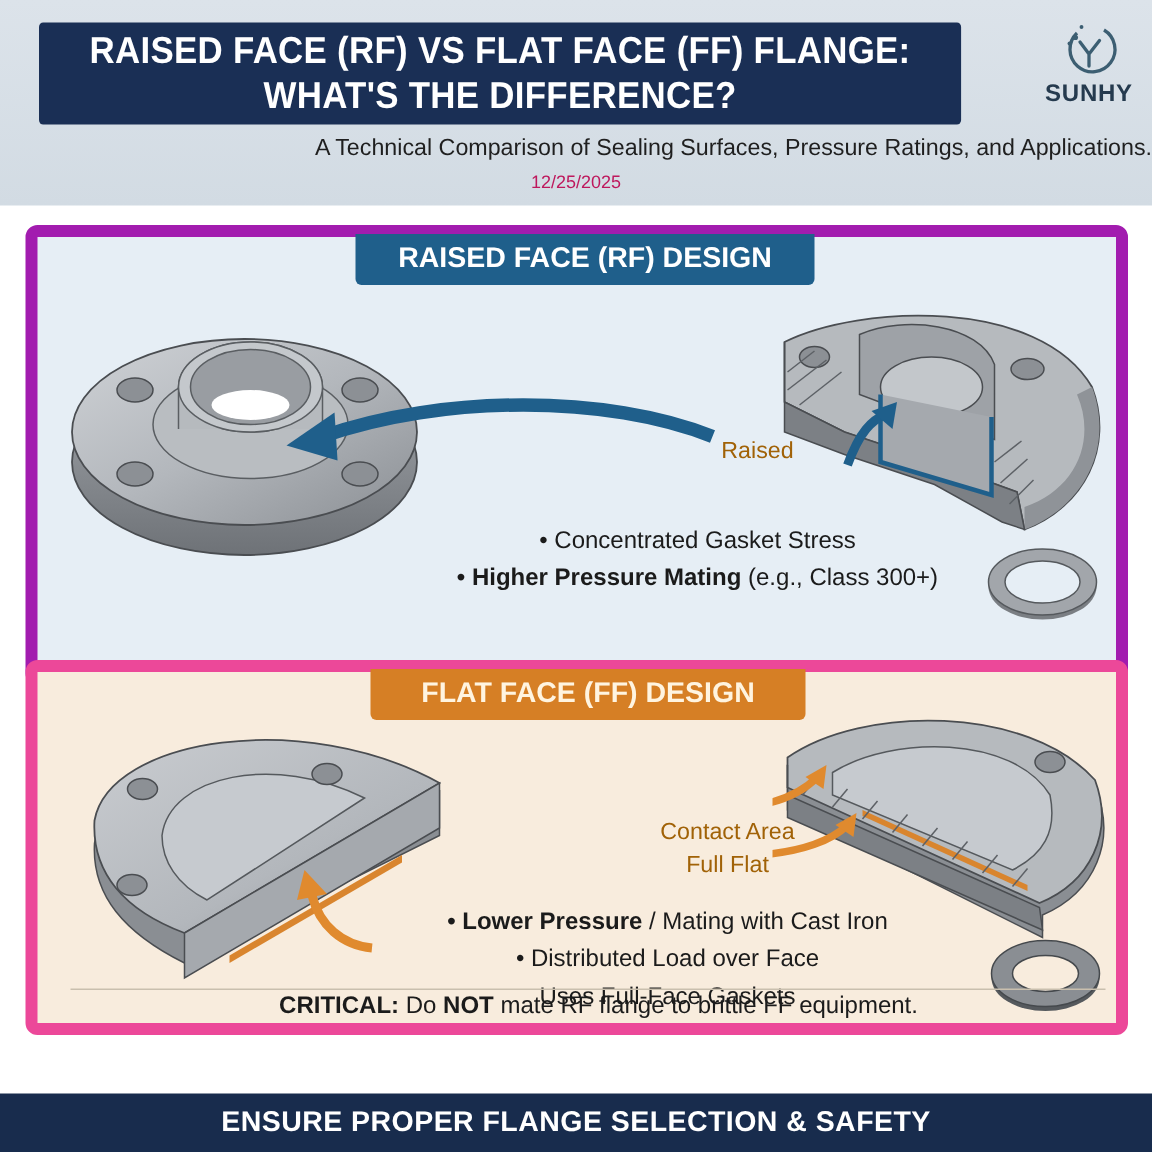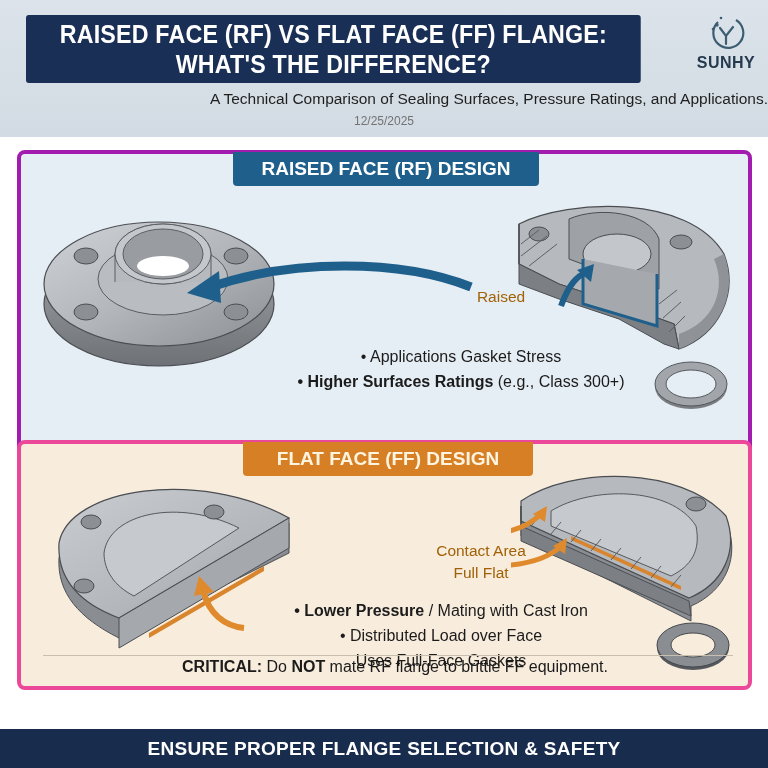--- a/index.html
+++ b/index.html
@@ -32,33 +32,33 @@
   .logo .logo-text {
     display: block; font-weight: bold; font-size: 16px; color: #253a4e;
     letter-spacing: 0.5px; margin-top: 2px;
   }
   .subtitle {
     position: absolute; left: 0; top: 90px; width: 768px; text-align: right;
     font-size: 15.5px; color: #1f1f1f;
   }
   .date {
     position: absolute; left: 0; top: 114px; width: 768px; text-align: center;
-    font-size: 12px; color: #737373;
+    font-size: 12px; color: #be185d;
   }
 
   .panel {
     position: absolute; left: 17px; width: 735px; border-radius: 8px;
   }
   .panel-rf {
     top: 150px; height: 307px; background: #e6eef5;
-    border: 4px solid #a21caf;
+    border: 8px solid #a21caf;
   }
   .panel-ff {
     top: 440px; height: 250px; background: #f8ecdd;
-    border: 4px solid #ec4899;
+    border: 8px solid #ec4899;
   }
   .panel-label {
     position: absolute; top: -2px; height: 34px; color: #fff;
     font-weight: bold; font-size: 19px; line-height: 34px; text-align: center;
     border-radius: 0 0 4px 4px;
   }
   .panel-rf .panel-label { left: 212px; width: 306px; background: #1f5f8b; }
   .panel-ff .panel-label { left: 222px; width: 290px; background: #d67f25; color:#fff4e0; }
 
   .bullets {
@@ -168,22 +168,22 @@
       <line x1="164" y1="124" x2="182" y2="108"></line>
         <line x1="170" y1="138" x2="186" y2="122"></line>
     </g>
   </svg>
 
   <div class="callout">
     <div>Raised</div>
   </div>
 
   <div class="bullets">
-    <div>• Applications Gasket Stress</div>
-    <div><b>• Higher Surfaces Ratings</b><span> (e.g., Class 300+)</span></div>
+    <div>• Concentrated Gasket Stress</div>
+    <div><b>• Higher Pressure Mating</b><span> (e.g., Class 300+)</span></div>
   </div>
 
   <svg class="illus" style="left:630px;top:205px" width="80" height="52" viewBox="0 0 80 52">
     <ellipse cx="40" cy="28" rx="36" ry="22" fill="#7a7e83"></ellipse>
     <ellipse cx="40" cy="25" rx="36" ry="22" fill="#a2a6ab" stroke="#55595d"></ellipse>
     <ellipse cx="40" cy="25" rx="25" ry="14" fill="#e6eef5" stroke="#55595d"></ellipse>
   </svg>
 </div>
 
 <div class="panel panel-ff">

